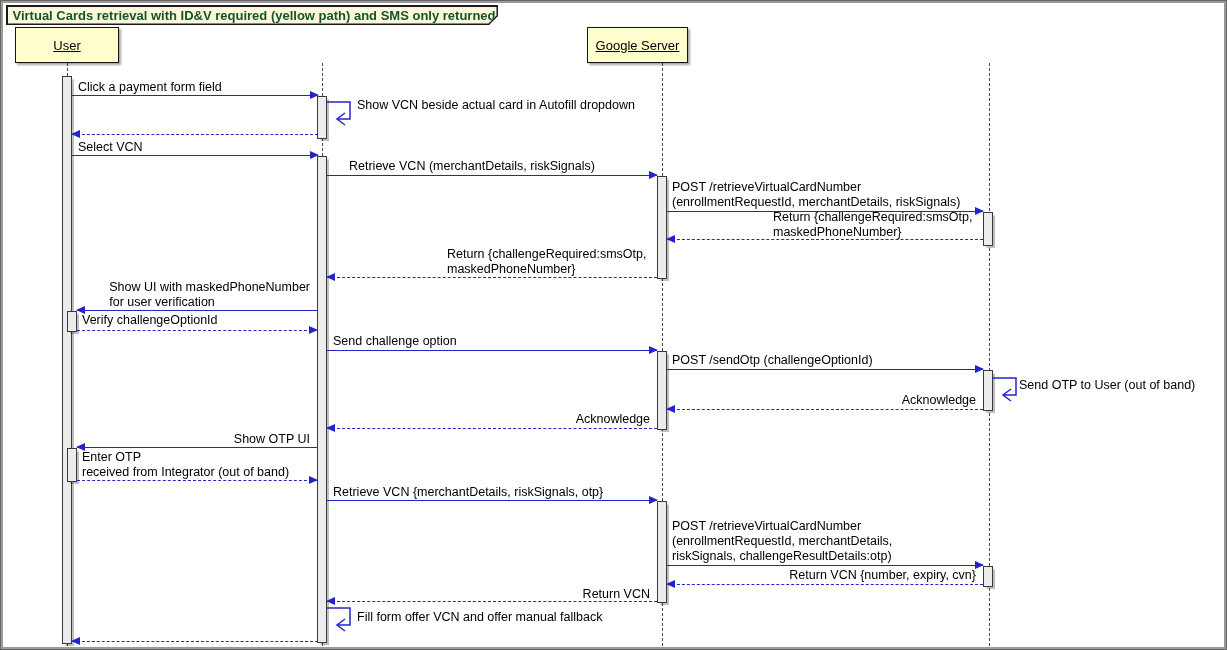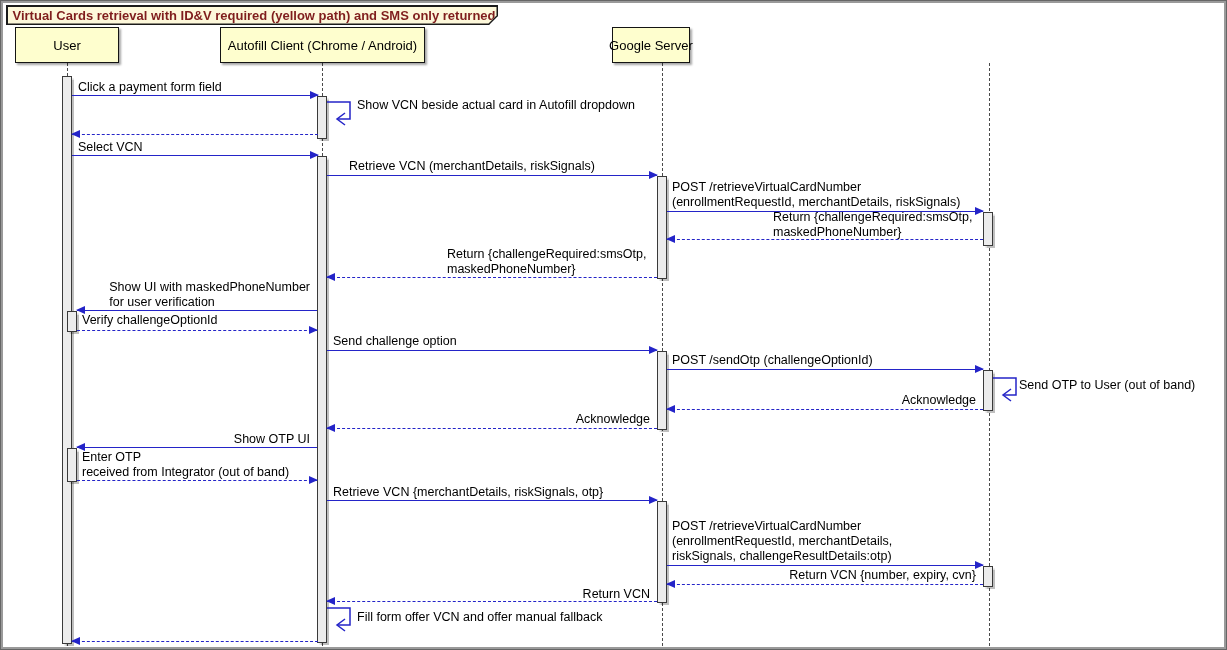--- a/index.html
+++ b/index.html
@@ -12,30 +12,30 @@
   .titlebox{
     position:absolute;left:5px;top:4px;width:492px;height:20px;
     background:#1a1a1a;
     clip-path:polygon(0 0,100% 0,100% calc(100% - 9px),calc(100% - 9px) 100%,0 100%);
     box-shadow:2px 2px 2px rgba(0,0,0,.4);
   }
   .titlebox-inner{
     position:absolute;left:1.5px;top:1.5px;right:1.5px;bottom:1.5px;
     background:#fdf8da;
     clip-path:polygon(0 0,100% 0,100% calc(100% - 8px),calc(100% - 8px) 100%,0 100%);
-    font-weight:bold;font-size:13px;line-height:17px;padding-left:5px;color:#7f1d1d;
+    font-weight:bold;font-size:13px;line-height:17px;padding-left:5px;color:#14532d;
     white-space:nowrap;
   }
   .participant{
     position:absolute;top:26px;height:36px;background:#fefece;
     border:1.6px solid #141414;box-sizing:border-box;
     display:flex;align-items:center;justify-content:center;
     font-size:13px;color:#000;box-shadow:2px 2px 2px rgba(0,0,0,.35);
   }
-  .participant span{white-space:nowrap;text-align:center;}
+  .participant span{text-decoration:underline;white-space:nowrap;text-align:center;}
   .lifeline{position:absolute;width:0;border-left:1px dashed #4a4a4a;top:62px;}
   .bar{
     position:absolute;width:10px;background:#ececec;border:1px solid #3a3a3a;
     box-sizing:border-box;box-shadow:1.5px 1.5px 1px rgba(0,0,0,.25);
   }
   .msg{position:absolute;height:0;}
   .line{position:absolute;left:0;right:0;top:-1px;border-top:1.5px solid #2424c8;}
   .line.dashed{border-top-style:dashed;}
   .head{position:absolute;width:0;height:0;border-top:4.5px solid transparent;border-bottom:4.5px solid transparent;top:-5px;}
   .head.r{right:-1px;border-left:9px solid #2424c8;}
@@ -57,24 +57,21 @@
   </div>
 
   <div class="lifeline" style="left:65.5px;height:583px"></div>
   <div class="lifeline" style="left:320.5px;height:583px"></div>
   <div class="lifeline" style="left:660.5px;height:583px"></div>
   <div class="lifeline" style="left:987.5px;height:583px"></div>
 
   <div class="participant" style="left:14px;width:104px">
       <span>User</span>
     </div>
-  <div class="participant" style="left:219px;width:205px">
-      <span>Autofill Client (Chrome / Android)</span>
-    </div>
-  <div class="participant" style="left:611px;width:78px">
+  <div class="participant" style="left:586px;width:101px">
       <span>Google Server</span>
     </div>
 
   <div class="bar" style="left:61px;top:75px;height:568px"></div>
   <div class="bar" style="left:66px;top:310px;height:21px"></div>
   <div class="bar" style="left:66px;top:447px;height:34px"></div>
   <div class="bar" style="left:316px;top:95px;height:43px"></div>
   <div class="bar" style="left:316px;top:155px;height:487px"></div>
   <div class="bar" style="left:656px;top:175px;height:103px"></div>
   <div class="bar" style="left:656px;top:350px;height:79px"></div>

